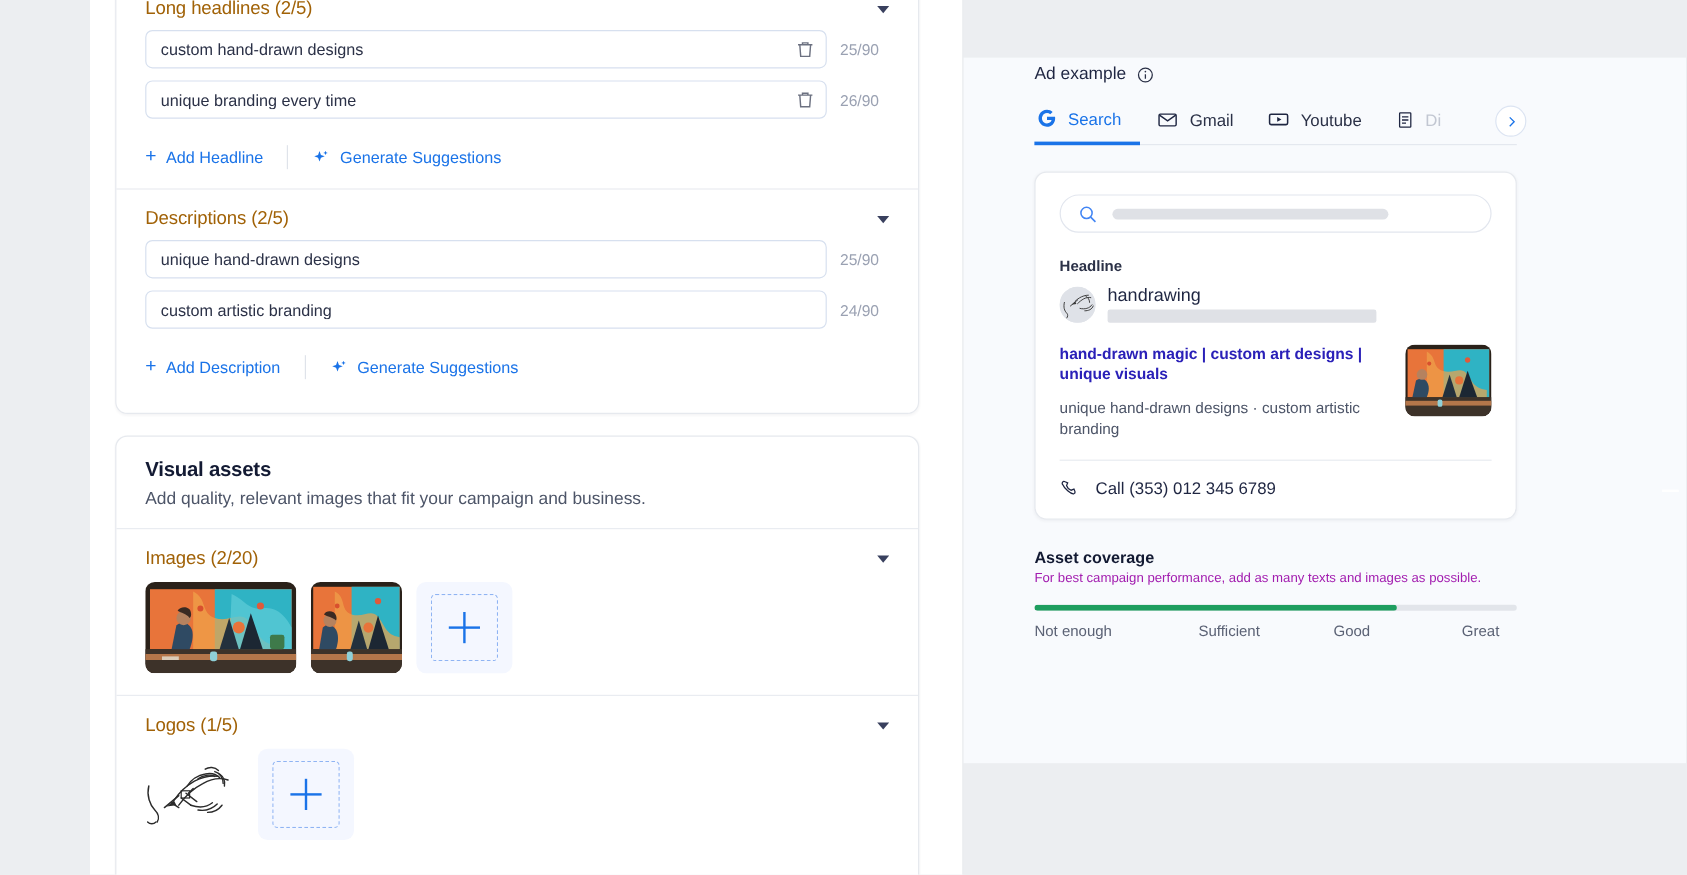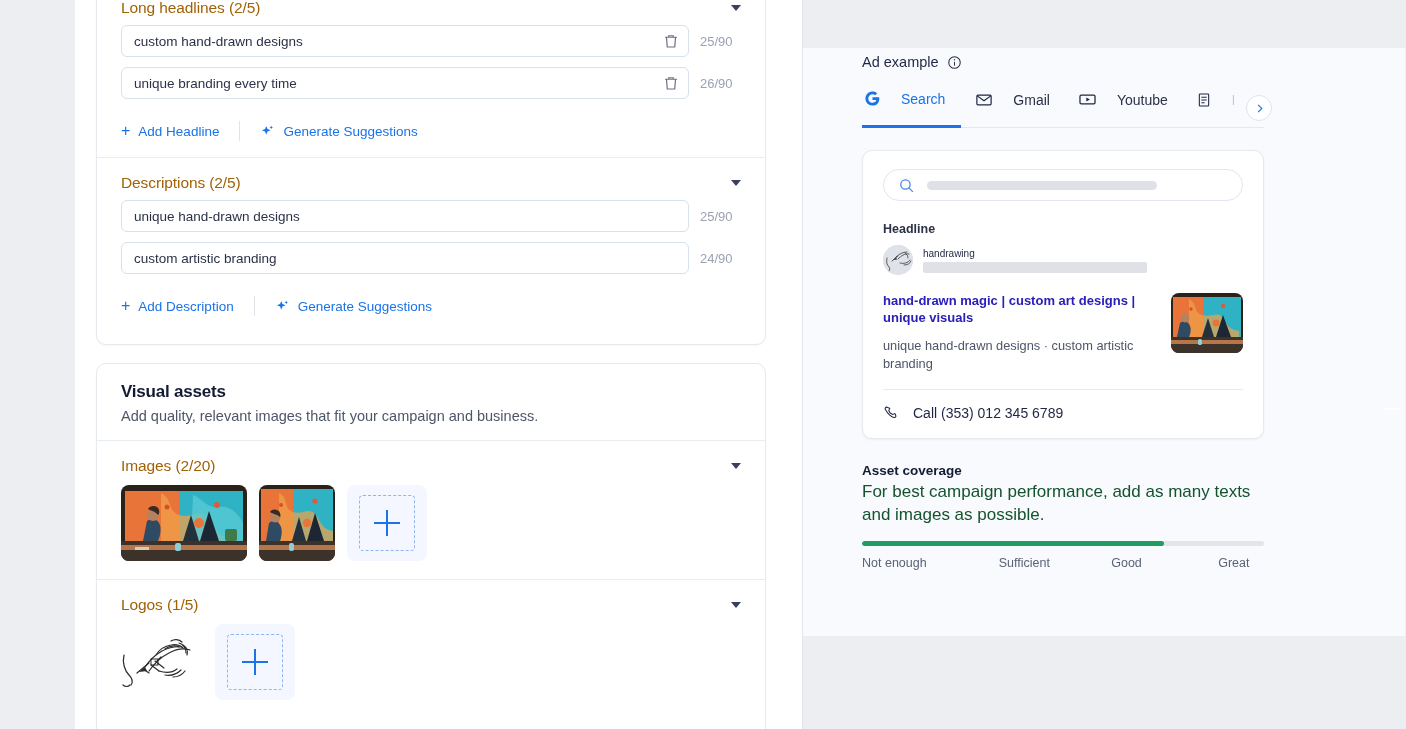--- a/index.html
+++ b/index.html
@@ -79,21 +79,21 @@
   .right-col {
     width: 602px; height: 588px; flex: none; background: #f8fafd;
     position: relative; padding: 0 0 0 59px; margin-top: 48px;
   }
   .ad-example { display: flex; align-items: center; gap: 8px; padding: 6px 0 0 0; }
   .ad-example-label { font-size: 14.5px; color: #1f2642; }
   .info-icon { width: 15px; height: 15px; }
 
   .tabs { display: flex; align-items: flex-end; position: relative; margin-top: 14px;
           width: 402px; border-bottom: 1px solid #e4e8ef; }
-  .tab { display: flex; align-items: center; gap: 20px; padding: 6px 14px 18px 2px;
+  .tab { display: flex; align-items: center; gap: 9px; padding: 6px 14px 11px 2px;
          font-size: 14px; color: #2b3147; cursor: pointer; white-space: nowrap; }
   .tab + .tab { padding-left: 14px; }
   .tab.active { color: #1a73e8; font-weight: 400; border-bottom: 3px solid #1a73e8;
                 margin-bottom: -1px; padding-left: 2px; padding-right: 16px; }
   .tab.faded { color: #c2c7d2; overflow: hidden; max-width: 52px; }
   .tabs-next {
     position: absolute; right: -8px; bottom: 6px; width: 26px; height: 26px; border-radius: 50%;
     border: 1px solid #dce4f2; background: #fff; display: flex; align-items: center;
     justify-content: center; cursor: pointer;
   }
@@ -104,34 +104,34 @@
   }
   .fake-search {
     height: 32px; border: 1px solid #e2e6ee; border-radius: 18px; display: flex;
     align-items: center; gap: 12px; padding: 0 14px; cursor: pointer;
   }
   .ph-pill { height: 9px; width: 230px; background: #dfe1e6; border-radius: 5px; }
   .sponsored { font-size: 12.5px; font-weight: 700; color: #2b3147; margin-top: 21px; }
   .brand-row { display: flex; align-items: center; gap: 10px; margin-top: 9px; }
   .avatar { width: 30px; height: 30px; border-radius: 50%; background: #dfe2e8; flex: none; overflow: hidden; }
   .brand-col { flex: 1 1 auto; }
-  .brand-name { font-size: 10px; color: #1f2642; }
+  .brand-name { font-size: 15px; color: #1f2642; }
   .brand-ph { height: 11px; width: 224px; background: #dfe1e6; border-radius: 2px; margin-top: 3px; }
   .ad-body { display: flex; gap: 16px; margin-top: 18px; }
   .ad-text { flex: 1 1 auto; }
   .ad-headline { font-size: 13px; font-weight: 700; color: #2a20b8; line-height: 1.28; cursor: pointer; }
   .ad-desc { font-size: 12.8px; color: #4d5568; line-height: 1.38; margin-top: 11px; }
   .ad-thumb { width: 72px; height: 60px; border-radius: 8px; overflow: hidden; flex: none; }
   .ad-divider { height: 1px; background: #e8ebf0; margin: 16px 0 0 0; }
   .call-row { display: flex; align-items: center; gap: 13px; padding-top: 15px; cursor: pointer; }
   .call-text { font-size: 14px; color: #1f2642; }
 
   .coverage { margin-top: 24px; width: 402px; }
   .cov-title { font-size: 13.5px; font-weight: 700; color: #131a33; }
-  .cov-sub { font-size: 17px; color: #14532d; line-height: 1.35; margin-top: 3px; }
+  .cov-sub { font-size: 11px; color: #a21caf; line-height: 1.35; margin-top: 3px; }
   .cov-track { height: 5px; background: #e2e5ea; border-radius: 3px; margin-top: 15px; overflow: hidden; }
   .cov-fill { height: 5px; background: #1e9e5f; border-radius: 3px; }
   .cov-labels { display: flex; margin-top: 10px; font-size: 12.5px; color: #5b6275; }
   .cov-labels span:nth-child(1) { width: 34%; }
   .cov-labels span:nth-child(2) { width: 28%; }
   .cov-labels span:nth-child(3) { width: 23%; }
   .cov-labels span:nth-child(4) { width: 15%; text-align: center; }
 
   .scroll-mark { position: absolute; right: 6px; top: 360px; width: 14px; height: 2px; background: #fff; }
 </style>

